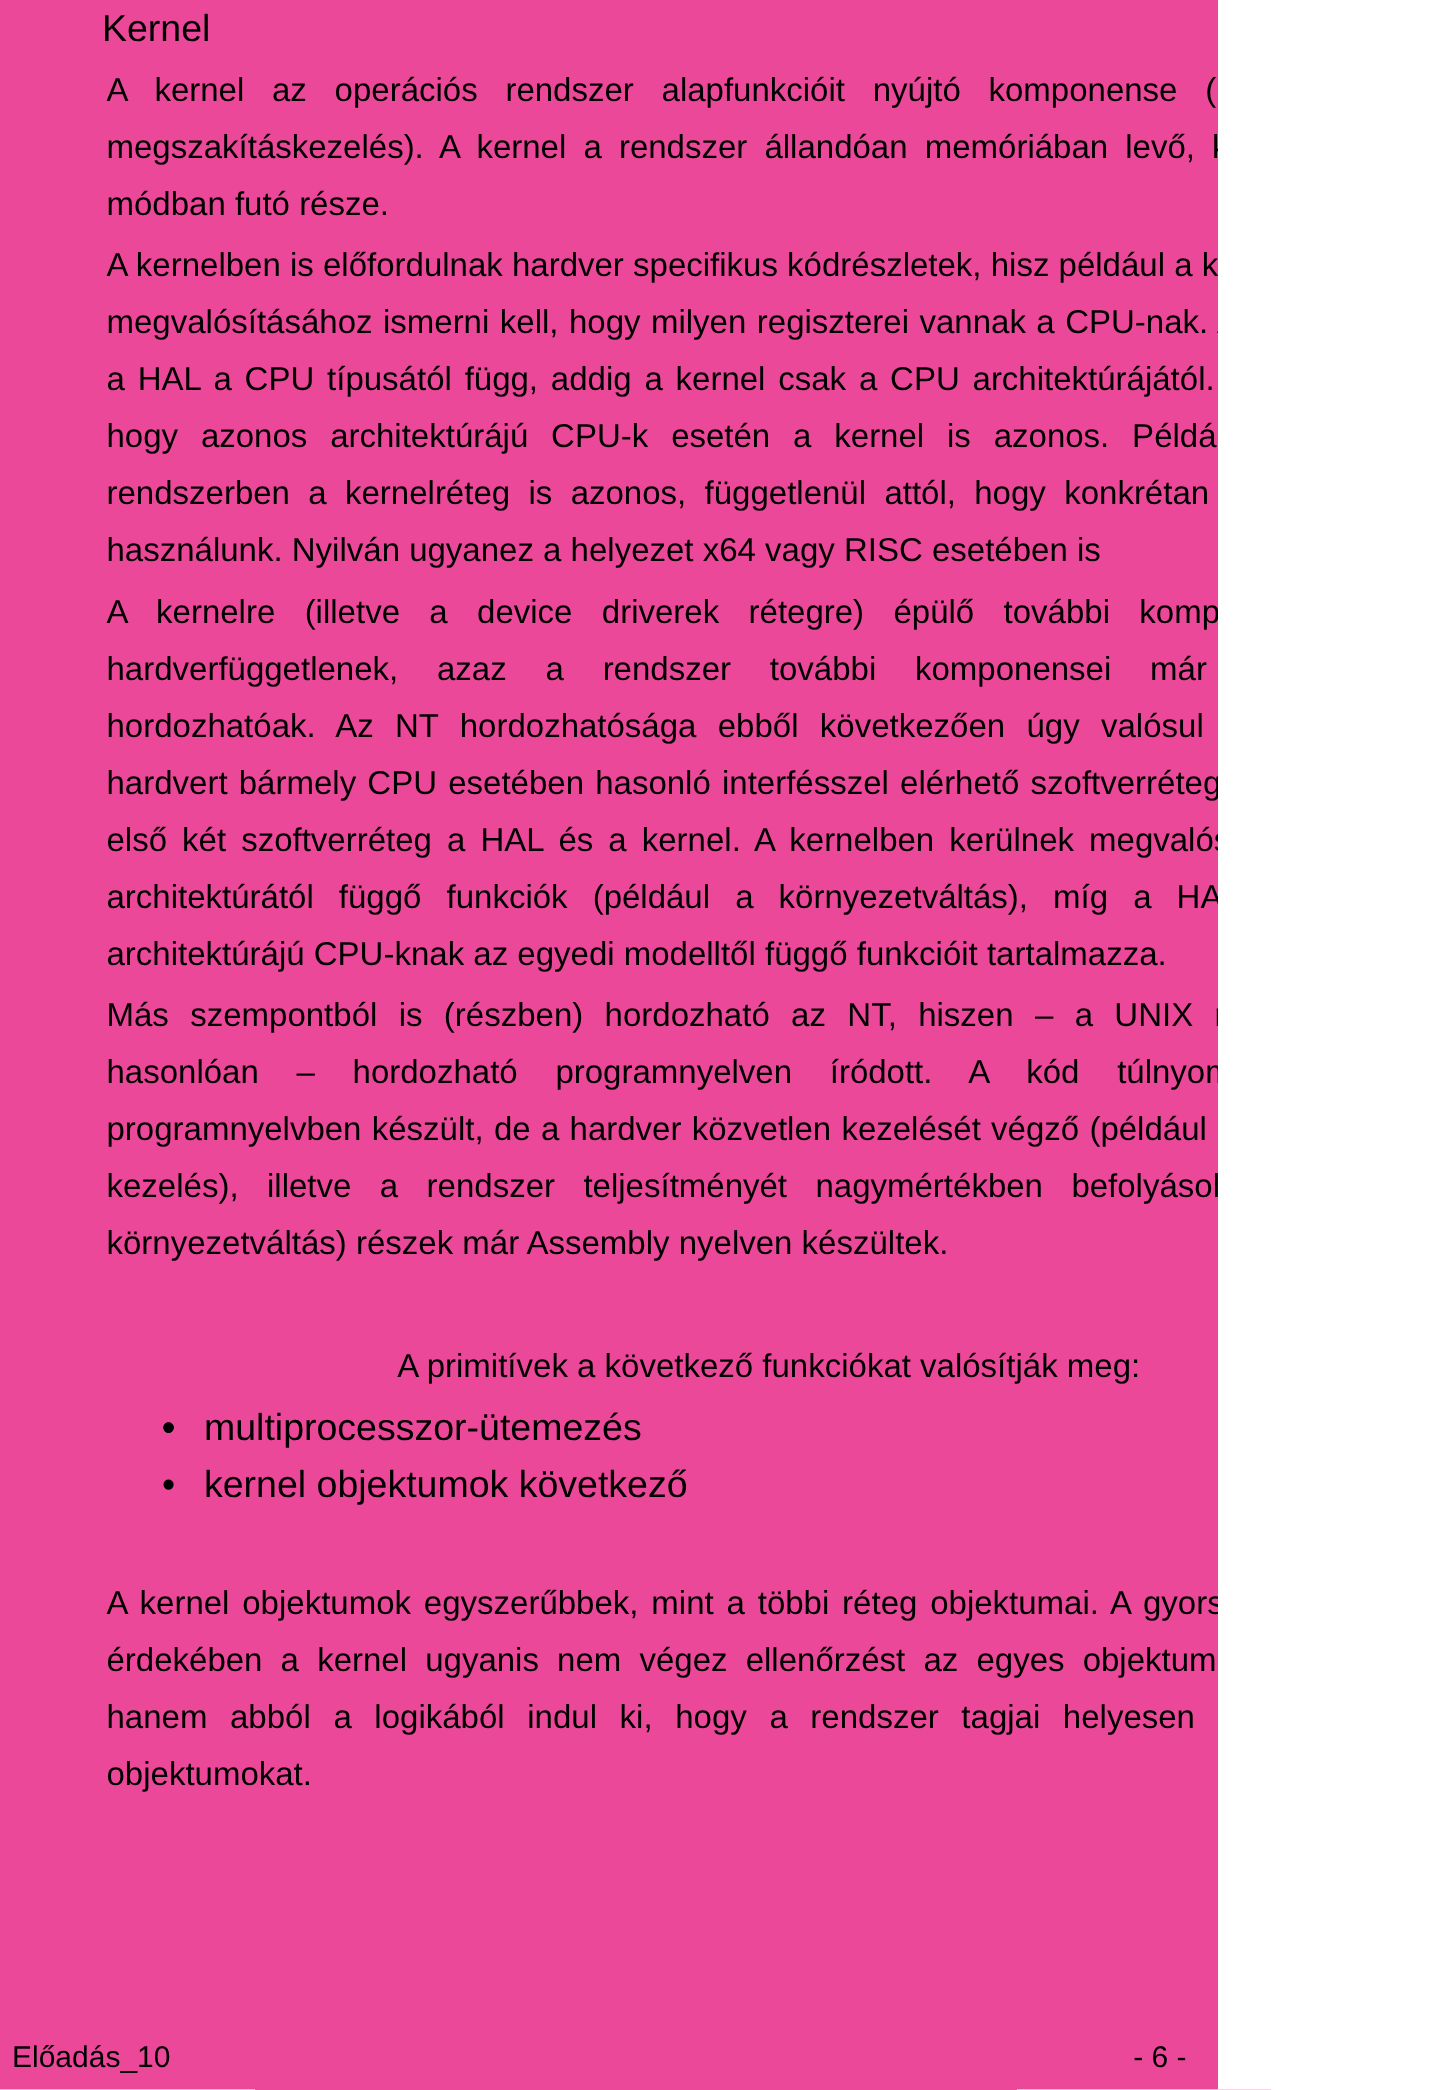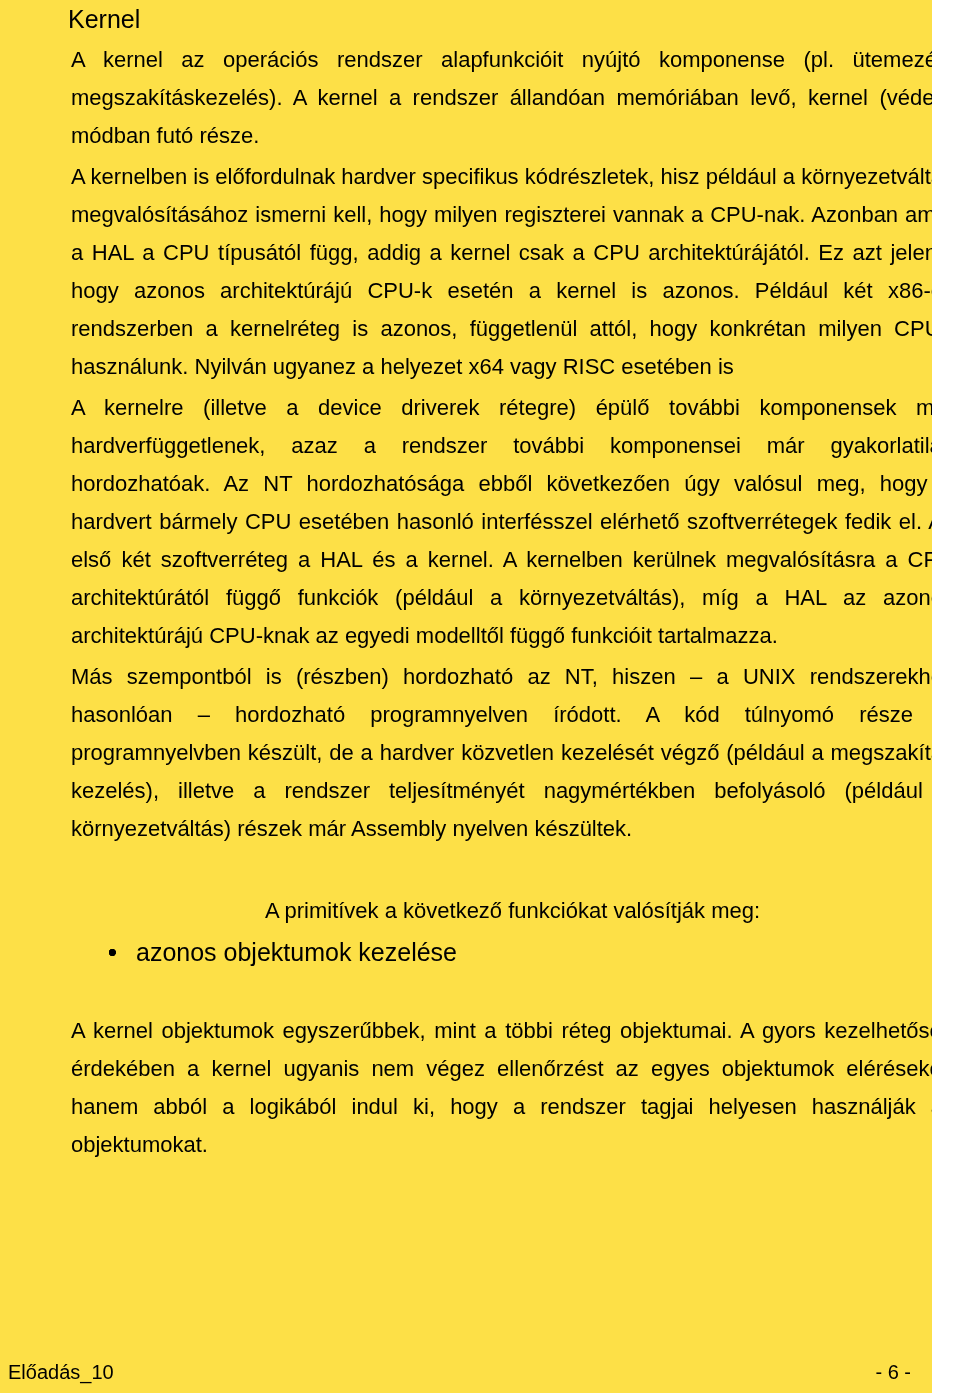--- a/index.html
+++ b/index.html
@@ -7,23 +7,23 @@
     margin: 0;
     padding: 0;
     background: #ffffff;
   }
   body {
     font-family: "Liberation Sans", sans-serif;
     color: #000000;
   }
   .page {
     position: relative;
-    width: 932px;
+    width: 812px;
     height: 1393px;
-    background: #fde047;
+    background: #ec4899;
     box-sizing: border-box;
     overflow: hidden;
   }
   .content {
     position: absolute;
     left: 68px;
     top: 0px;
     width: 889px;
   }
   .heading {
@@ -114,24 +114,25 @@
 
     <ul class="bullets">
       <li>
         <span class="dot">•</span>
       </li>
       <li>
         <span class="dot">•</span>
       </li>
       <li>
         <span class="dot">•</span>
+        <span>multiprocesszor-ütemezés</span>
       </li>
       <li>
         <span class="dot">•</span>
-        <span>azonos objektumok kezelése</span>
+        <span>kernel objektumok következő</span>
       </li>
     </ul>
 
     <div class="gap"></div>
 
     <p class="para">A kernel objektumok egyszerűbbek, mint a többi réteg objektumai. A gyors kezelhetőség érdekében a kernel ugyanis nem végez ellenőrzést az egyes objektumok elérésekor, hanem abból a logikából indul ki, hogy a rendszer tagjai helyesen használják az objektumokat.</p>
 
   </div>
 
   <div class="footer">

